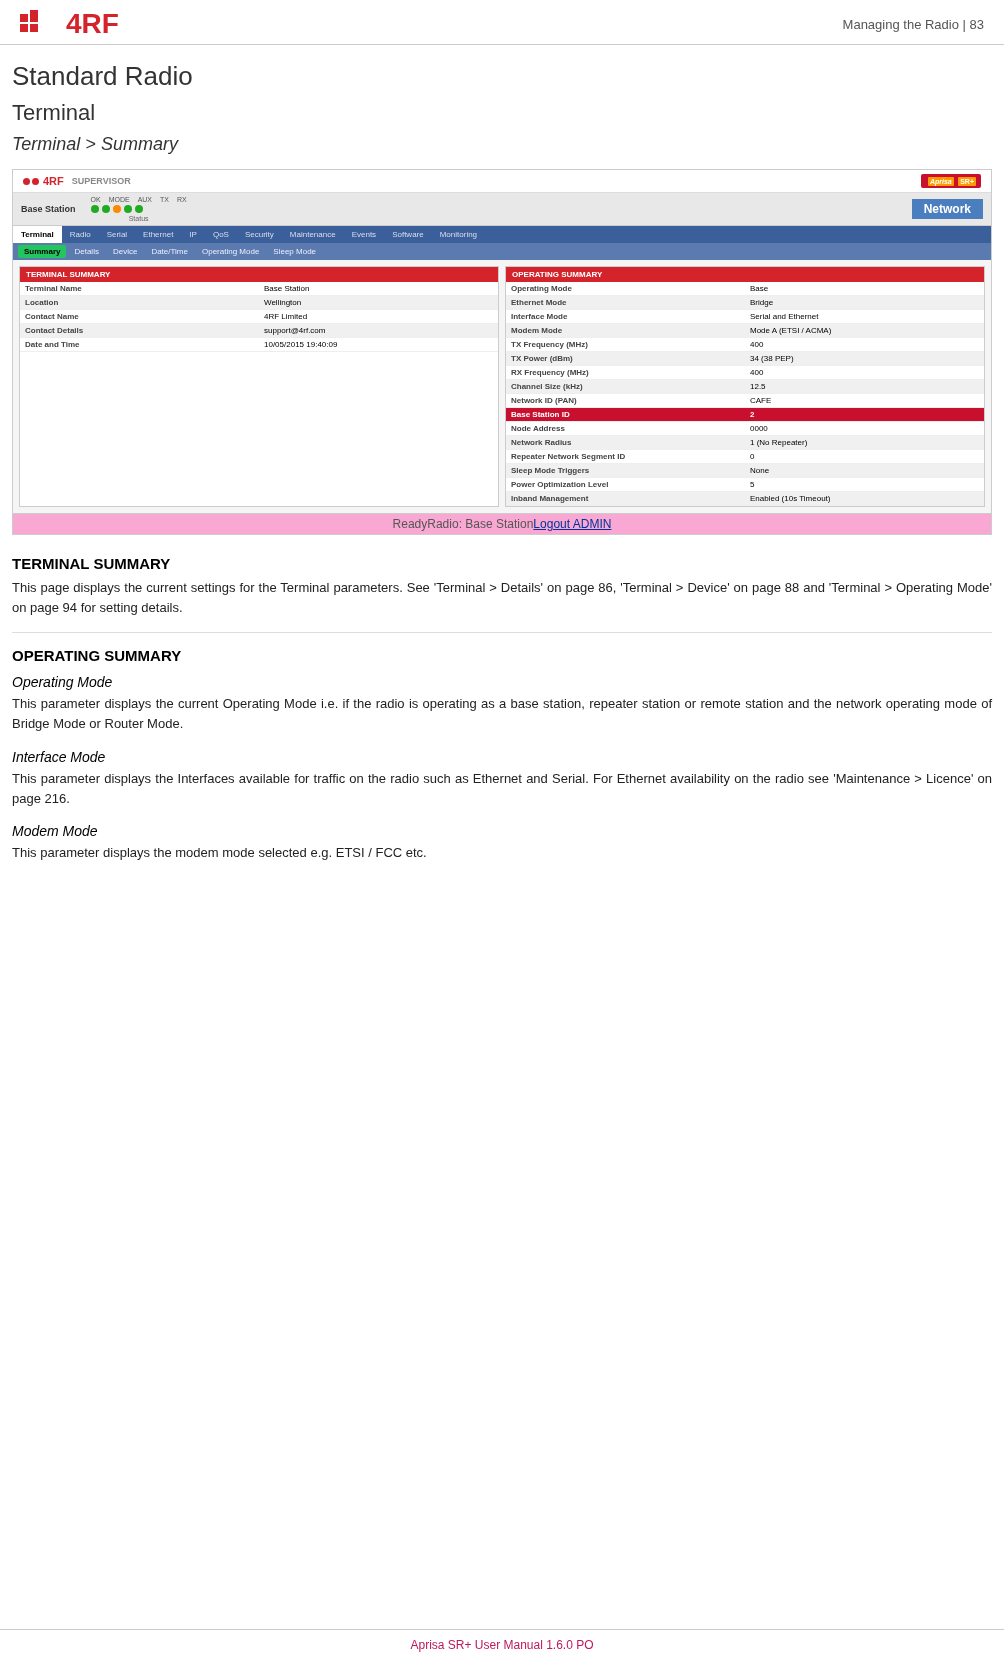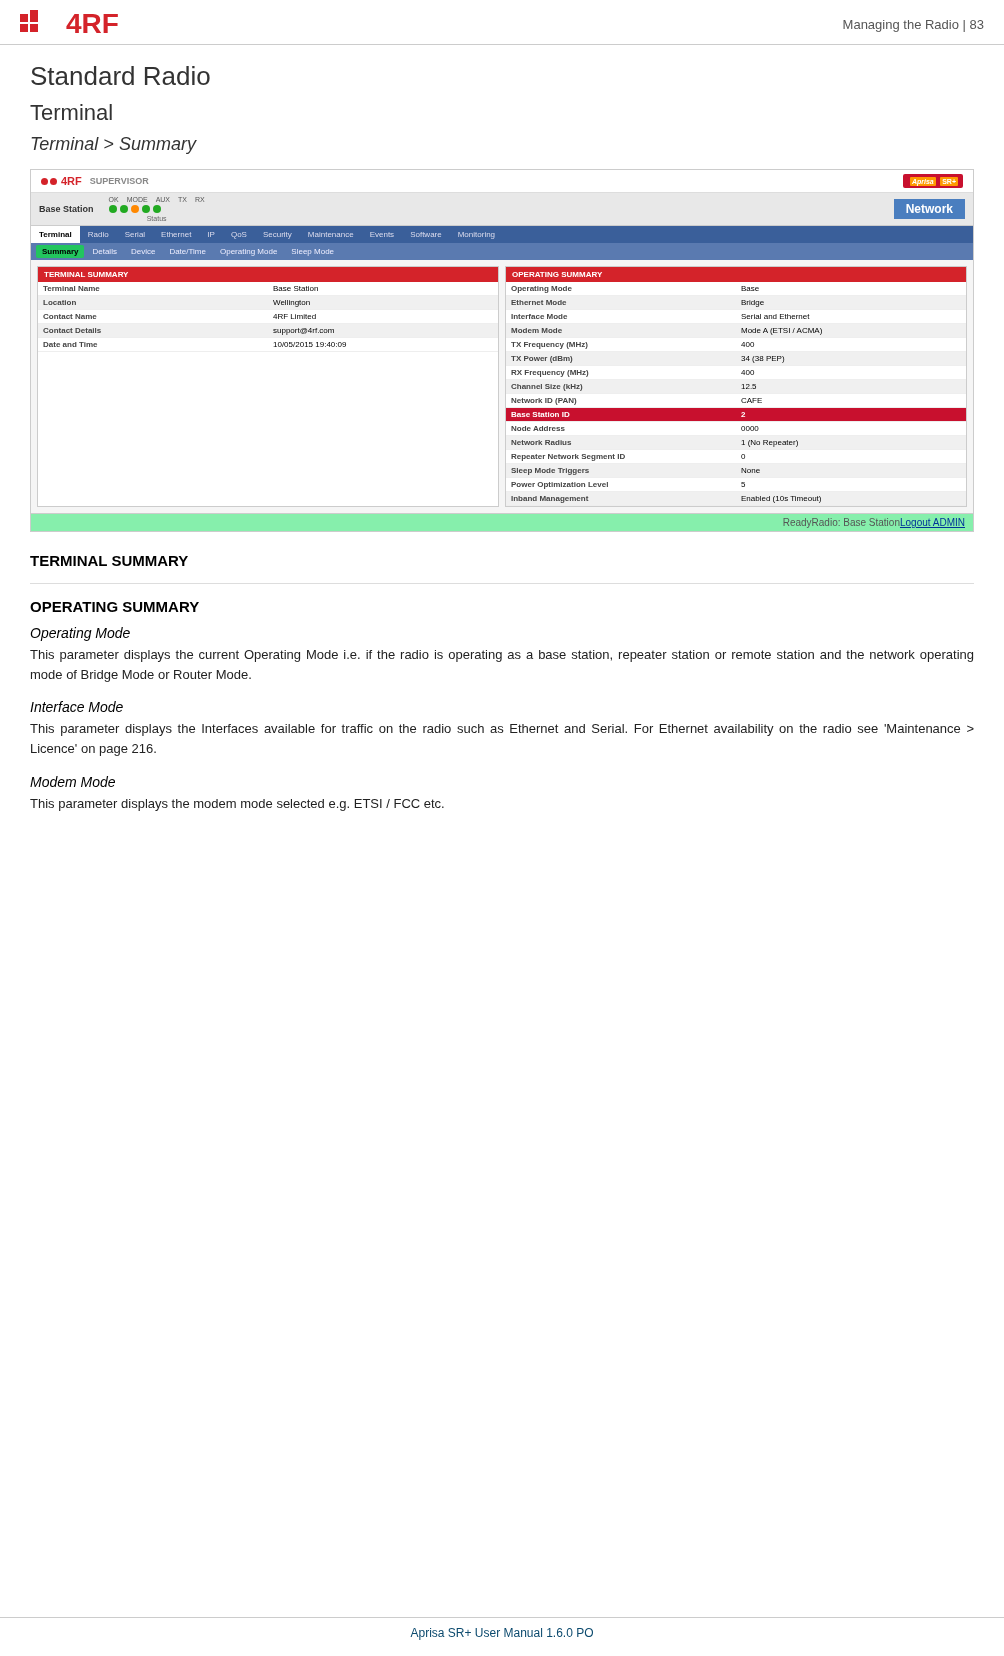--- a/index.html
+++ b/index.html
@@ -37,21 +37,21 @@
       font-weight: bold;
       color: #d4232a;
     }
     .header-title {
       font-size: 13px;
       color: #555;
     }
 
     
     .page-content {
-      padding: 0 30px;
+      padding: 0 12px;
     }
 
     .section-title-large {
       font-size: 26px;
       font-weight: normal;
       color: #333;
       margin: 16px 0 6px 0;
     }
     .section-title-medium {
       font-size: 22px;
@@ -225,25 +225,25 @@
       border-bottom: 1px solid #eee;
     }
     .panel-table td:first-child {
       font-weight: bold;
       color: #444;
       width: 50%;
     }
 
     
     .app-footer {
-      background: #86efac;
-      display: flex;
-      justify-content: flex-end;
+      background: #f9a8d4;
+      display: flex;
+      justify-content: center;
       padding: 3px 8px;
-      font-size: 10px;
+      font-size: 12px;
       color: #555;
       border-top: 1px solid #ccc;
     }
     .logout-link {
       color: #003399;
       text-decoration: underline;
     }
 
     
     .body-section {
@@ -265,26 +265,26 @@
     .body-text {
       font-size: 13px;
       line-height: 1.55;
       color: #222;
       text-align: justify;
     }
 
     
     .page-footer {
       position: absolute;
-      bottom: 16px;
+      bottom: 4px;
       left: 0;
       right: 0;
       text-align: center;
       font-size: 12px;
-      color: #0c4a6e;
+      color: #be185d;
       border-top: 1px solid #ccc;
       padding-top: 8px;
     }
 
     hr.divider {
       border: none;
       border-top: 1px solid #ddd;
       margin: 12px 0;
     }
   </style>
@@ -479,20 +479,21 @@
 
     <div class="app-footer">
       <span>Ready</span>
       <span>Radio: Base Station</span>
       <span class="logout-link">Logout ADMIN</span>
     </div>
   </div>
 
   <div class="body-section">
     <div class="section-heading">TERMINAL SUMMARY</div>
+    <p class="body-text">This page displays the current settings for the Terminal parameters. See 'Terminal &gt; Details' on page 86, 'Terminal &gt; Device' on page 88 and 'Terminal &gt; Operating Mode' on page 94 for setting details.</p>
   </div>
 
   <hr class="divider">
 
   <div class="body-section">
     <div class="section-heading">OPERATING SUMMARY</div>
 
     <div style="margin-top:10px;">
       <div class="section-subheading">Operating Mode</div>
       <p class="body-text">This parameter displays the current Operating Mode i.e. if the radio is operating as a base station, repeater station or remote station and the network operating mode of Bridge Mode or Router Mode.</p>

